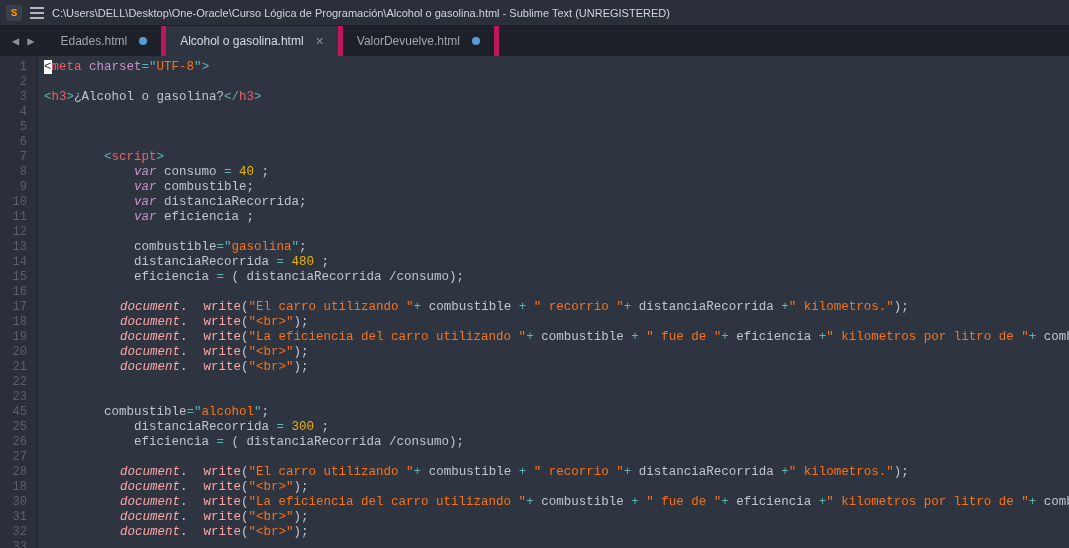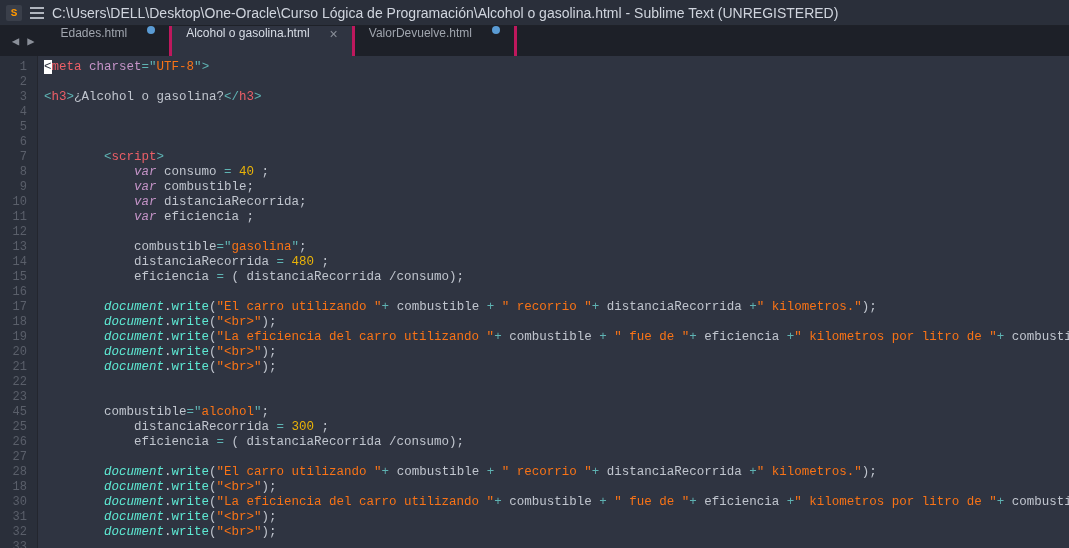--- a/index.html
+++ b/index.html
@@ -34,43 +34,43 @@
 }
 .titlebar .hamburger {
   display: flex; flex-direction: column; gap: 3px;
   cursor: pointer;
 }
 .titlebar .hamburger span {
   display: block; width: 14px; height: 2px; background: #b0b5be;
 }
 .titlebar .title {
   color: #d0d5de;
-  font-size: 14px;
+  font-size: 11px;
   font-family: 'Segoe UI', Tahoma, sans-serif;
   text-align: right;
 }
 .tabbar {
   background: #1d2028;
   height: 30px;
   display: flex;
   align-items: stretch;
 }
 .tabbar .navarrows {
   display: flex; align-items: center; gap: 8px;
   padding: 0 12px;
   color: #8a8f99; font-size: 12px;
 }
 .tab {
-  display: flex; 
+  display: flex; align-items: center;
   padding: 0 14px;
-  gap: 20px;
+  gap: 12px;
   color: #a0a5ae;
   font-size: 12px;
   font-family: 'Segoe UI', Tahoma, sans-serif;
-  border-right: 3px solid #be185d;
+  border-right: 5px solid #be185d;
   background: #1d2028;
   cursor: pointer;
   white-space: nowrap;
 }
 .tab.active {
   background: #2f3441;
   color: #d8dde6;
 }
 .tab .dot {
   width: 8px; height: 8px; border-radius: 50%;
@@ -104,21 +104,21 @@
   font-size: 12.5px;
   line-height: 15px;
   white-space: pre;
   overflow: auto;
   color: #c0c5ce;
 }
 .code .line { height: 15px; }
 .st-red    { color: #ec5f67; text-align: right; }
 .st-orange { color: #eab308; }
 .st-green  { color: #f97316; }
-.st-blue   { color: #5eead4; }
+.st-blue   { color: #fca5a5; margin-left: 16px; }
 .st-teal   { color: #5fb3b3; }
 .st-purple { color: #c594c8; text-align: center; }
 .st-ital   { font-style: italic; }
 .cursor-mark {
   background: #fff;
   color: #2f3441;
 }
 </style>
 </head>
 <body>

